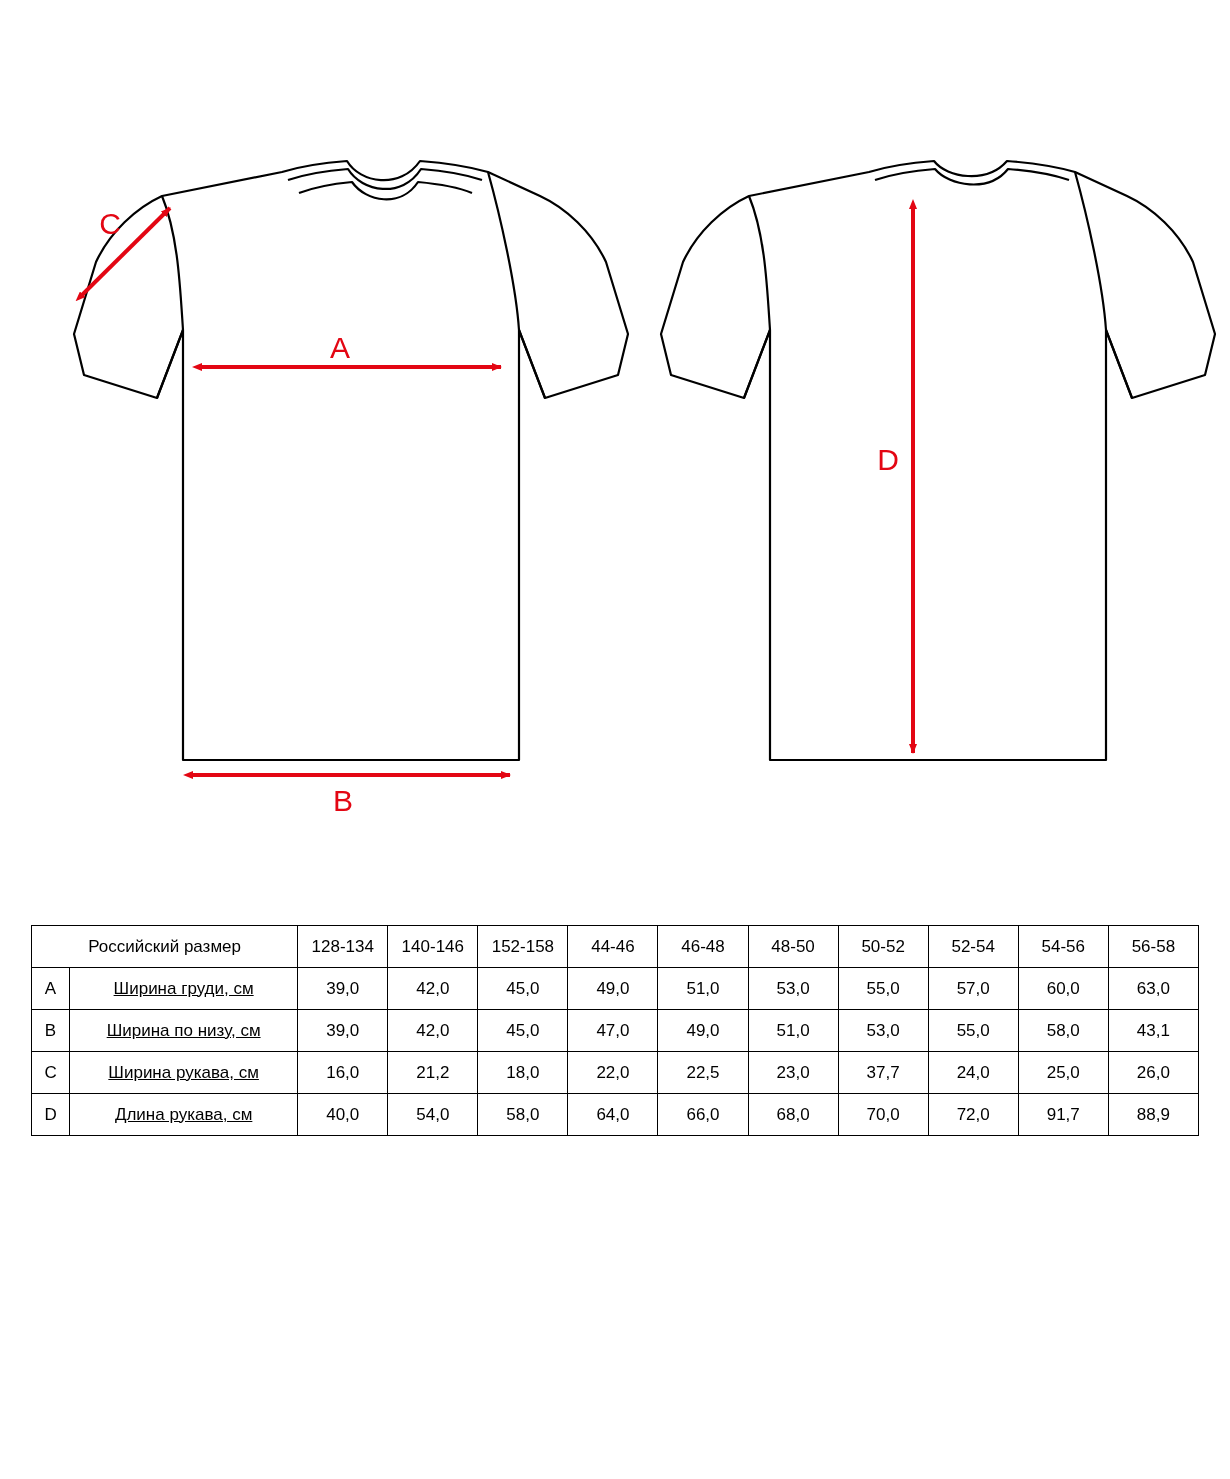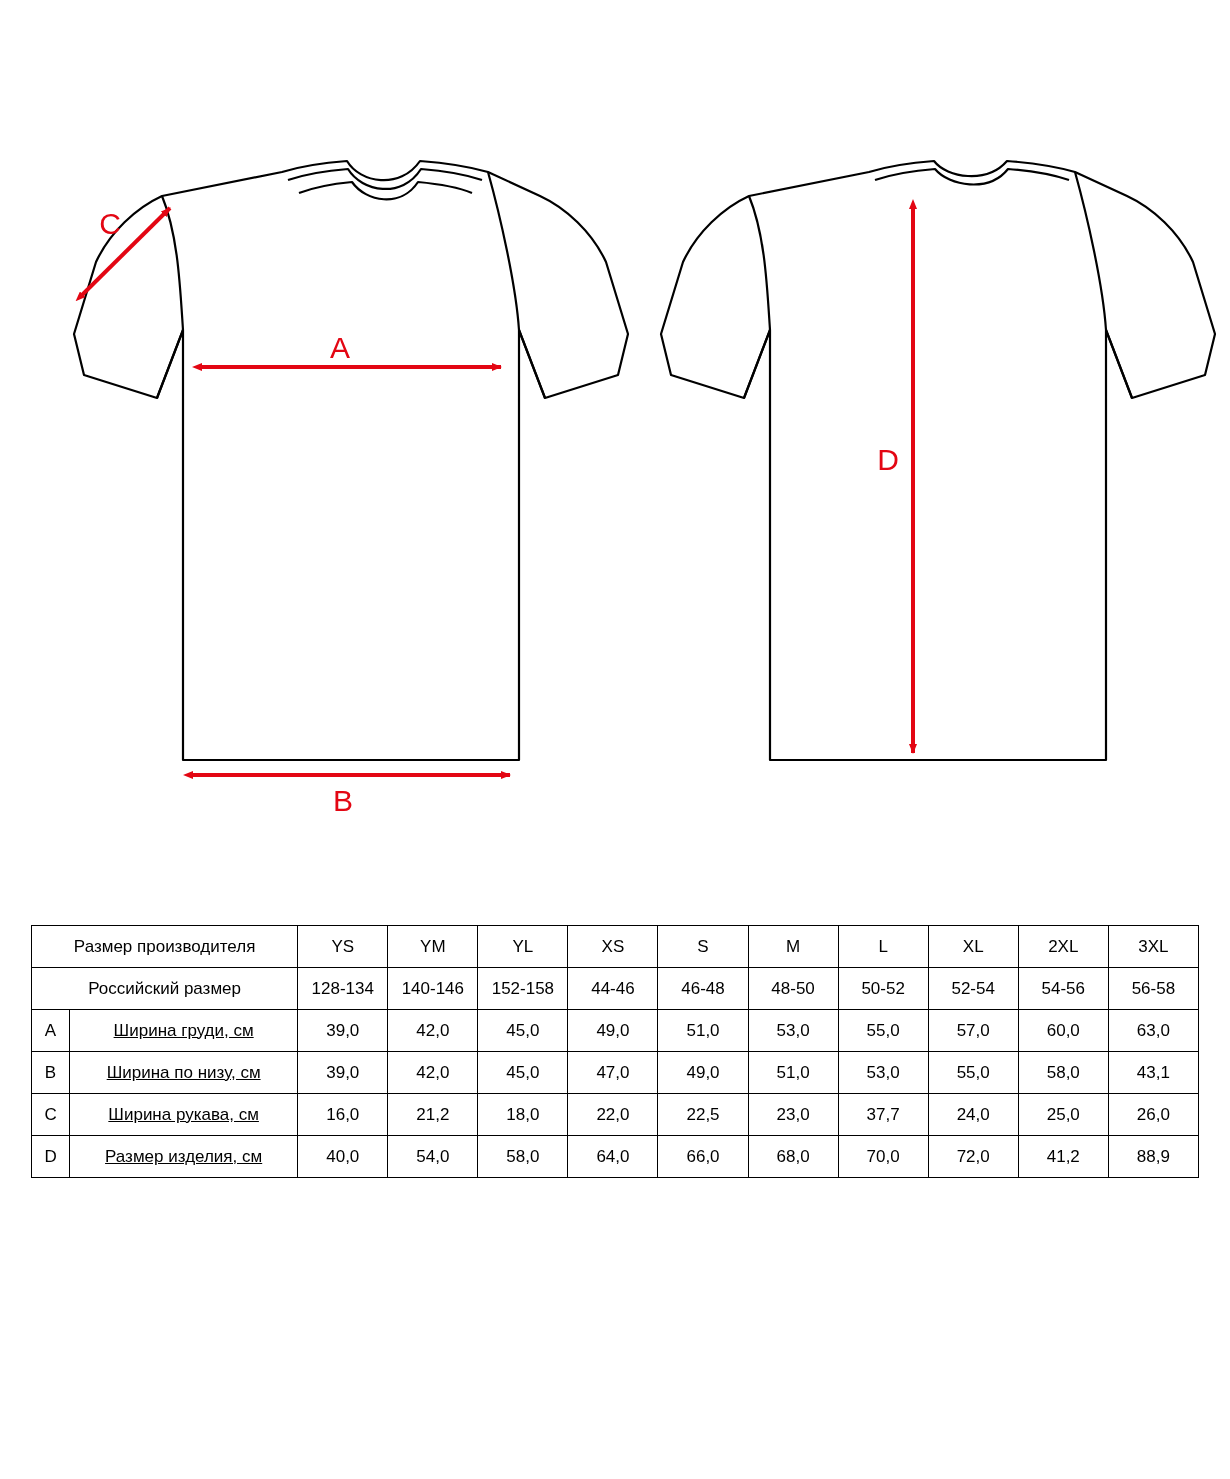--- a/index.html
+++ b/index.html
@@ -219,33 +219,20 @@
         <col class="c-val">
         <col class="c-val">
       <col class="c-val">
         <col class="c-val">
         <col class="c-val">
         <col class="c-val">
         <col class="c-val">
     </colgroup>
     <tbody id="table-body">
         <tr>
-          <td colspan="2" class="head-span header-name">Размер производителя</td>
-          <th class="size-head">YS</th>
-          <th class="size-head">YM</th>
-          <th class="size-head">YL</th>
-          <th class="size-head">XS</th>
-          <th class="size-head">S</th>
-          <th class="size-head">M</th>
-          <th class="size-head">L</th>
-          <th class="size-head">XL</th>
-          <th class="size-head">2XL</th>
-          <th class="size-head">3XL</th>
-        </tr>
-        <tr>
           <td colspan="2" class="head-span header-name">Российский размер</td>
           <td>128-134</td>
           <td>140-146</td>
           <td>152-158</td>
           <td>44-46</td>
           <td>46-48</td>
           <td>48-50</td>
           <td>50-52</td>
           <td>52-54</td>
           <td>54-56</td>
@@ -288,27 +275,27 @@
           <td>22,0</td>
           <td>22,5</td>
           <td>23,0</td>
           <td>37,7</td>
           <td>24,0</td>
           <td>25,0</td>
           <td>26,0</td>
         </tr>
         <tr>
           <td class="letter-cell">D</td>
-          <td class="row-name">Размер изделия, см</td>
+          <td class="row-name">Длина рукава, см</td>
           <td>40,0</td>
           <td>54,0</td>
           <td>58,0</td>
           <td>64,0</td>
           <td>66,0</td>
           <td>68,0</td>
           <td>70,0</td>
           <td>72,0</td>
-          <td>41,2</td>
+          <td>91,7</td>
           <td>88,9</td>
         </tr>
       </tbody>
   </table>
 </div>
 
 </body></html>

